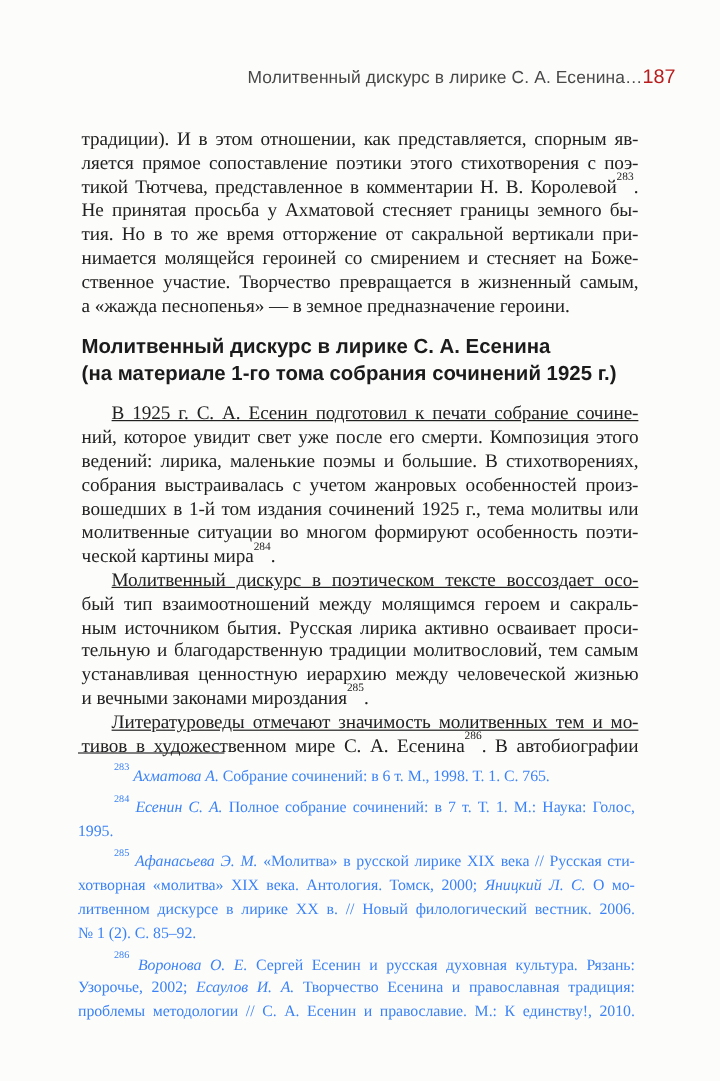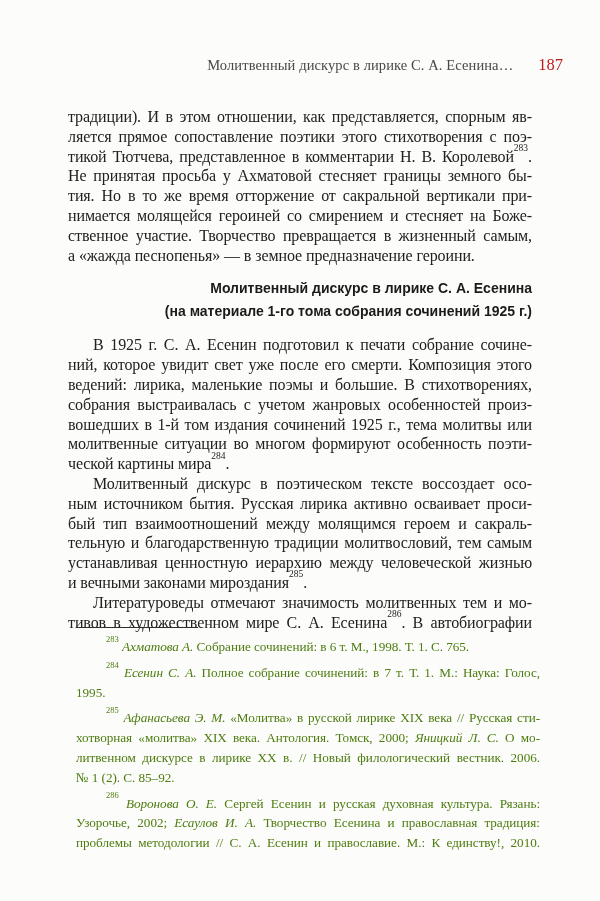--- a/index.html
+++ b/index.html
@@ -4,49 +4,49 @@
 <style>
   html,body{margin:0;padding:0;background:#e8e8e8;}
   .page{
     position:relative;width:600px;height:901px;background:#fcfcfb;
     font-family:"Liberation Serif",serif;color:#222;overflow:hidden;
     box-sizing:border-box;
   }
   
   .running-head{
     position:absolute;left:68px;top:55px;width:495px;
-    display:flex;justify-content:flex-end;align-items:baseline;gap:25px;
-    font-family:Liberation Serif, serif;
+    display:flex;justify-content:flex-end;align-items:baseline;
+    font-family:Liberation Sans, sans-serif;
   }
   .rh-title{font-size:14.5px;color:#484848;letter-spacing:.1px;}
   .rh-page{font-size:16.5px;color:#b91c1c;}
   
   .body-text{
     position:absolute;left:68px;top:107px;width:464px;
     font-size:16px;line-height:19.8px;color:#212121;
     letter-spacing:-0.1px;
   }
   .para{margin:0;}
   .line{text-align:justify;text-align-last:justify;}
   .line.last{text-align-last:left;}
-  .para.indent .line:first-child{text-indent:25px;}
+  .para.indent .line:first-child{text-indent:25px;text-decoration:underline;}
   sup{
     font-size:9.5px;line-height:0;position:relative;top:-0.45em;
     letter-spacing:0;
   }
   .section-heading{
     margin:12px 0 12px 0;
     font-family:"Liberation Sans",sans-serif;font-weight:bold;
-    font-size:14px;line-height:23px;text-align:right;color:#1b1b1b;
+    font-size:17px;line-height:23px;text-align:left;color:#1b1b1b;
     letter-spacing:0;
   }
   
   .footnotes{
-    position:absolute;left:76px;top:627px;width:464px;
-    font-size:13.2px;line-height:19.8px;color:#4d7c0f;letter-spacing:-0.05px;
+    position:absolute;left:65px;top:627px;width:464px;
+    font-size:13.2px;line-height:19.8px;color:#3b82f6;letter-spacing:-0.05px;
   }
   .fn-separator{
     width:122px;height:0;border-top:1.5px solid #2e2e2e;margin:0 0 9px 0;
   }
   .fn{margin:0 0 6px 0;}
   .fn .line:first-child{text-indent:30px;}
   .fn sup{font-size:8.5px;}
   i{font-style:italic;}
 </style>
 </head>
@@ -82,22 +82,22 @@
         <div class="line">ний, которое увидит свет уже после его смерти. Композиция этого</div>
         <div class="line">ведений: лирика, маленькие поэмы и большие. В стихотворениях,</div>
         <div class="line">собрания выстраивалась с учетом жанровых особенностей произ-</div>
         <div class="line">вошедших в 1-й том издания сочинений 1925 г., тема молитвы или</div>
         <div class="line">молитвенные ситуации во многом формируют особенность поэти-</div>
         <div class="line last">ческой картины мира<sup>284</sup>.</div>
       </div>
 
     <div class="para indent">
         <div class="line">Молитвенный дискурс в поэтическом тексте воссоздает осо-</div>
+        <div class="line">бый тип взаимоотношений между молящимся героем и сакраль-</div>
         <div class="line">ным источником бытия. Русская лирика активно осваивает проси-</div>
-        <div class="line">бый тип взаимоотношений между молящимся героем и сакраль-</div>
         <div class="line">тельную и благодарственную традиции молитвословий, тем самым</div>
         <div class="line">устанавливая ценностную иерархию между человеческой жизнью</div>
         <div class="line last">и вечными законами мироздания<sup>285</sup>.</div>
       </div>
 
     <div class="para indent">
         <div class="line">Литературоведы отмечают значимость молитвенных тем и мо-</div>
         <div class="line">тивов в художественном мире С. А. Есенина<sup>286</sup>. В автобиографии</div>
       </div>
   </div>

